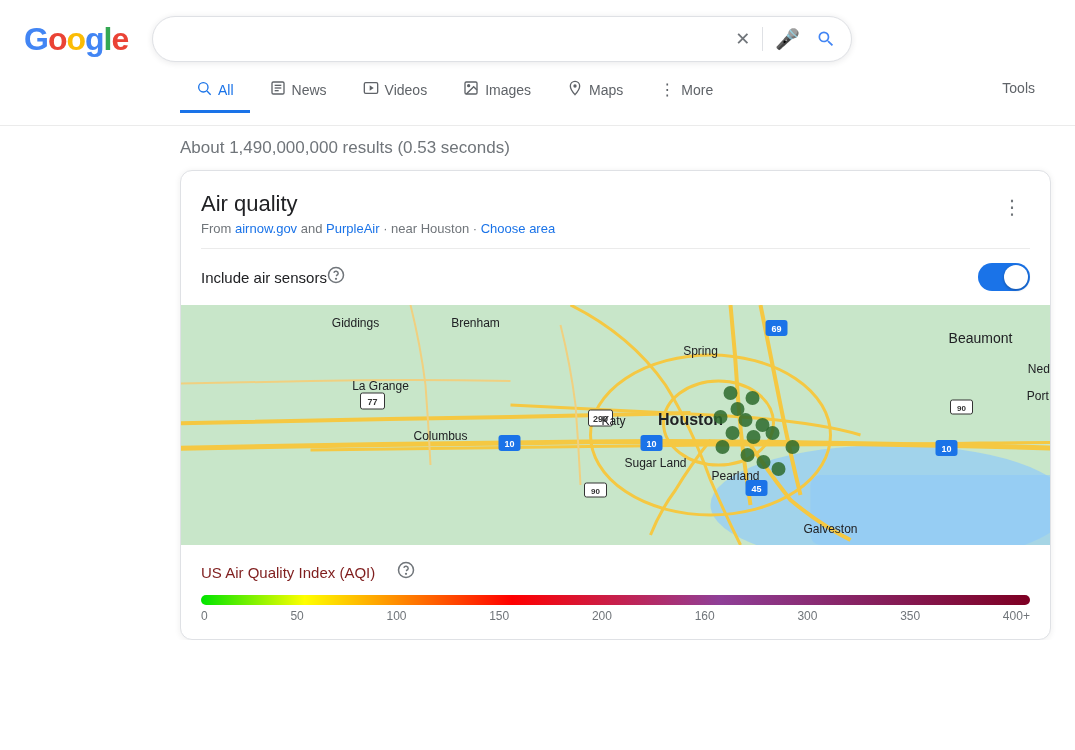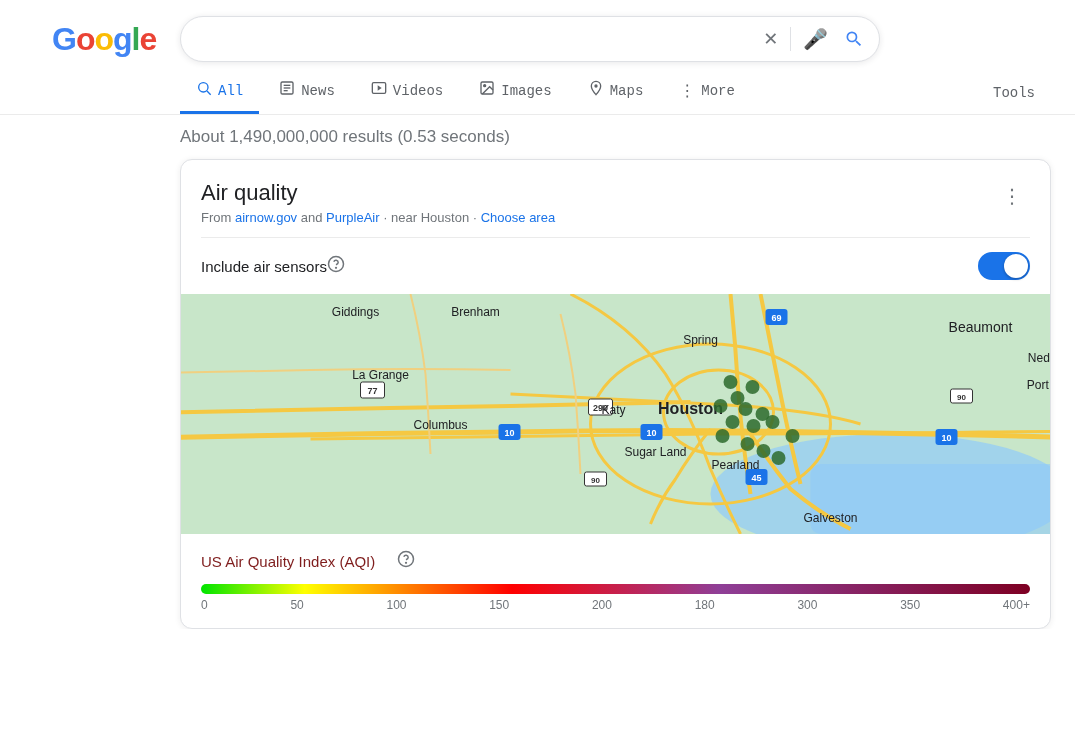--- a/index.html
+++ b/index.html
@@ -17,21 +17,20 @@
       padding: 16px 24px 0 24px;
       gap: 24px;
     }
     .logo {
       font-size: 32px;
       font-weight: bold;
       letter-spacing: -1px;
       cursor: pointer;
       user-select: none;
       flex-shrink: 0;
-      margin-left: 28px;
     }
     .logo-g { color: #4285F4; }
     .logo-o1 { color: #EA4335; }
     .logo-o2 { color: #FBBC05; }
     .logo-g2 { color: #4285F4; }
     .logo-l { color: #34A853; }
     .logo-e { color: #EA4335; }
 
     .search-bar-container {
       flex: 1;
@@ -80,25 +79,24 @@
     }
     .divider-v {
       width: 1px;
       height: 24px;
       background: #dfe1e5;
     }
 
     
     .nav {
       display: flex;
-      align-items: flex-end;
-      padding: 8px 24px 0 180px;
+      align-items: flex-start;
+      padding: 8px 24px 12px 180px;
       border-bottom: 1px solid #ebebeb;
       gap: 4px;
-      font-family: Liberation Mono, monospace;
     }
     .nav-item {
       display: flex;
       align-items: center;
       gap: 6px;
       padding: 10px 16px;
       border-bottom: 3px solid transparent;
       cursor: pointer;
       color: #5f6368;
       font-size: 14px;
@@ -478,21 +476,21 @@
       </span>
     </div>
     <div class="aqi-bar-container">
       <div class="aqi-bar"></div>
       <div class="aqi-labels">
         <span>0</span>
         <span>50</span>
         <span>100</span>
         <span>150</span>
         <span>200</span>
-        <span>180</span>
+        <span>160</span>
         <span>300</span>
         <span>350</span>
         <span>400+</span>
       </div>
     </div>
   </div>
 
 </div>
 
 </body></html>

